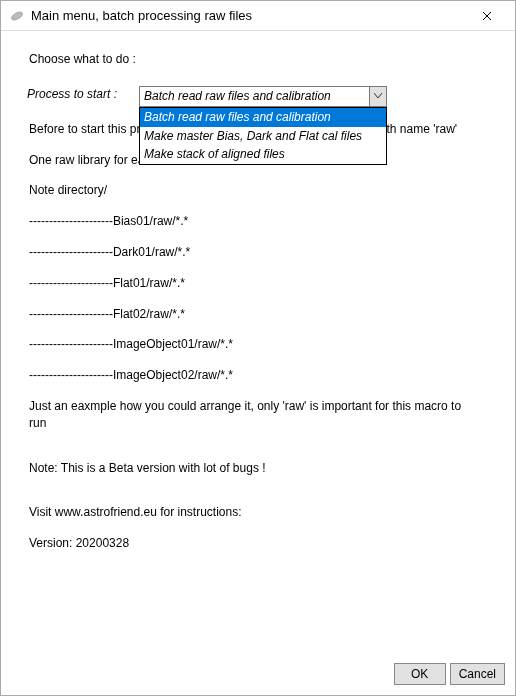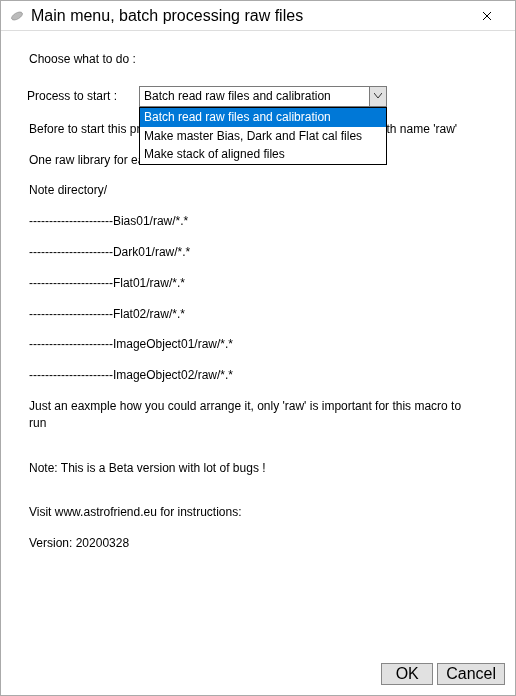--- a/index.html
+++ b/index.html
@@ -31,43 +31,44 @@
     .titlebar-icon {
       width: 16px;
       height: 16px;
       margin-right: 6px;
       display: flex;
       align-items: center;
       justify-content: center;
     }
     .titlebar-title {
       flex: 1;
-      font-size: 16px;
+      font-size: 13px;
     }
     .close-btn {
       width: 40px;
       height: 28px;
       display: flex;
       align-items: center;
       justify-content: center;
       cursor: pointer;
     }
     .close-btn svg { width: 10px; height: 10px; }
     .content {
       flex: 1;
       padding: 20px 44px 10px 28px;
       position: relative;
       line-height: 1.4;
     }
     .row-choose { margin-bottom: 18px; }
     .row-process {
       display: flex;
-      align-items: center;
+      align-items: flex-start;
       margin-bottom: 14px;
       position: relative;
+      font-style: italic;
     }
     .process-label { width: 112px; margin-left: -2px;}
     .combo {
       position: relative;
       flex: 0 0 248px;
     }
     .combo-box {
       border: 1px solid #7a7a7a;
       height: 21px;
       display: flex;
@@ -121,21 +122,21 @@
       justify-content: flex-end;
       align-items: center;
       padding: 0 10px;
       gap: 4px;
     }
     .btn {
       min-width: 52px;
       height: 22px;
       border: 1px solid #888;
       background: #e1e1e1;
-      font-size: 16px;
+      font-size: 12px;
       font-family: inherit;
       cursor: pointer;
       padding: 0 8px;
     }
   </style>
 </head>
 <body>
 
 <div class="window">
   <div class="titlebar">

